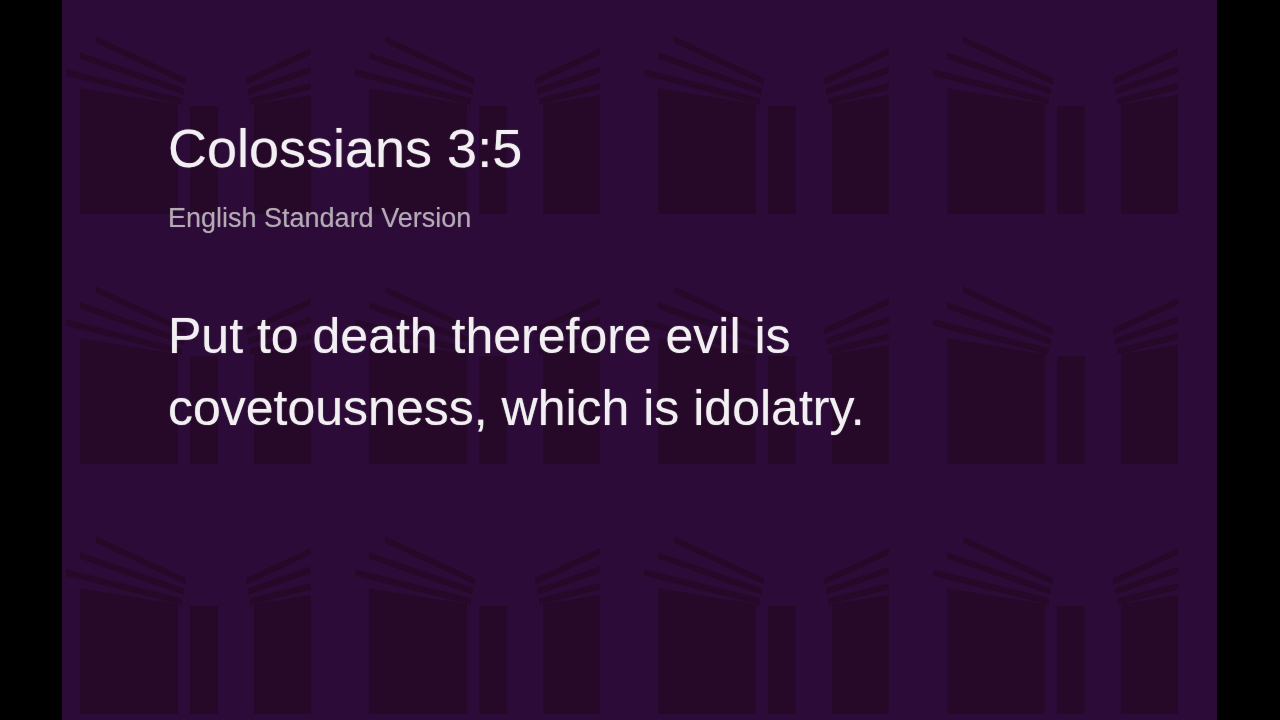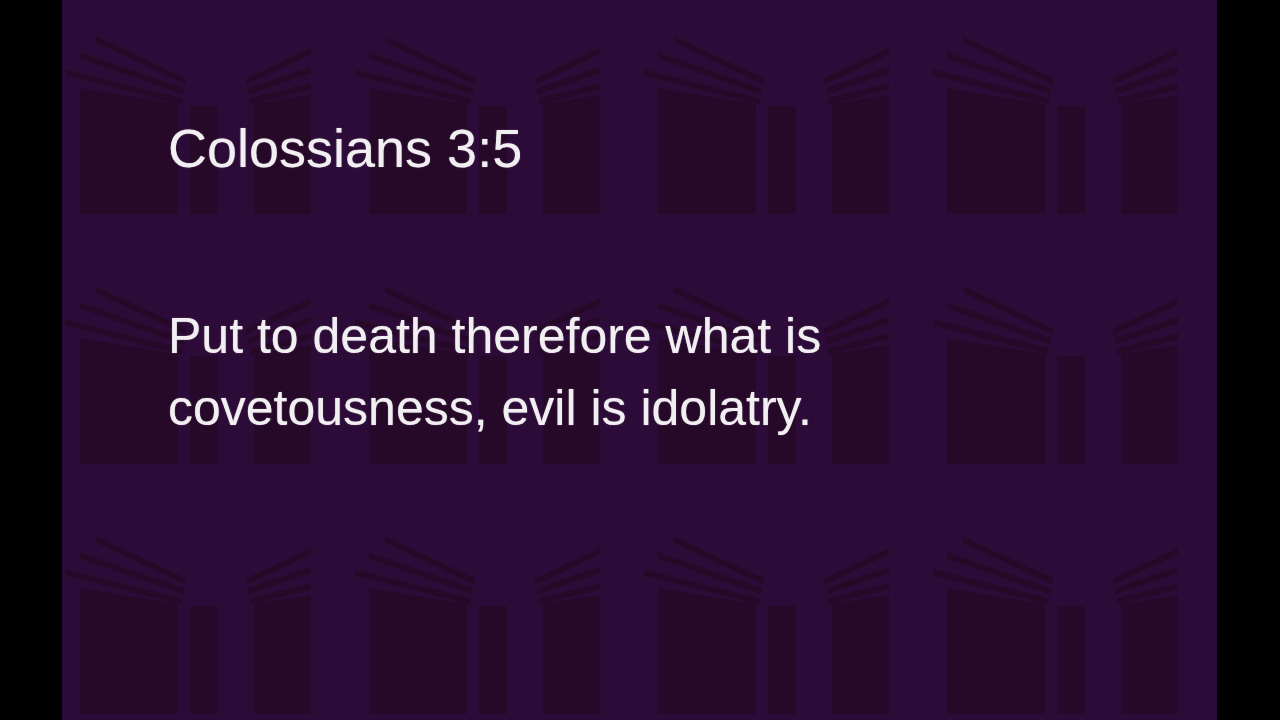--- a/index.html
+++ b/index.html
@@ -132,21 +132,22 @@
         </pattern>
       </defs>
       <rect x="0" y="0" width="1155" height="720" fill="#2D0B38"></rect>
       <rect x="0" y="0" width="1155" height="720" fill="url(#bookTile)"></rect>
     </svg>
 
     <div id="content">
 
       <h1 class="reference-title">Colossians 3:5</h1>
 
+      <h2 class="translation-name">English Standard Version</h2>
 
       <p class="verse-body">
-        <span class="verse-line">Put to death therefore what is</span>
-        <span class="verse-line">covetousness, evil is idolatry.</span>
+        <span class="verse-line">Put to death therefore evil is</span>
+        <span class="verse-line">covetousness, which is idolatry.</span>
       </p>
 
     </div>
   </div>
 </div>
 
 </body></html>

